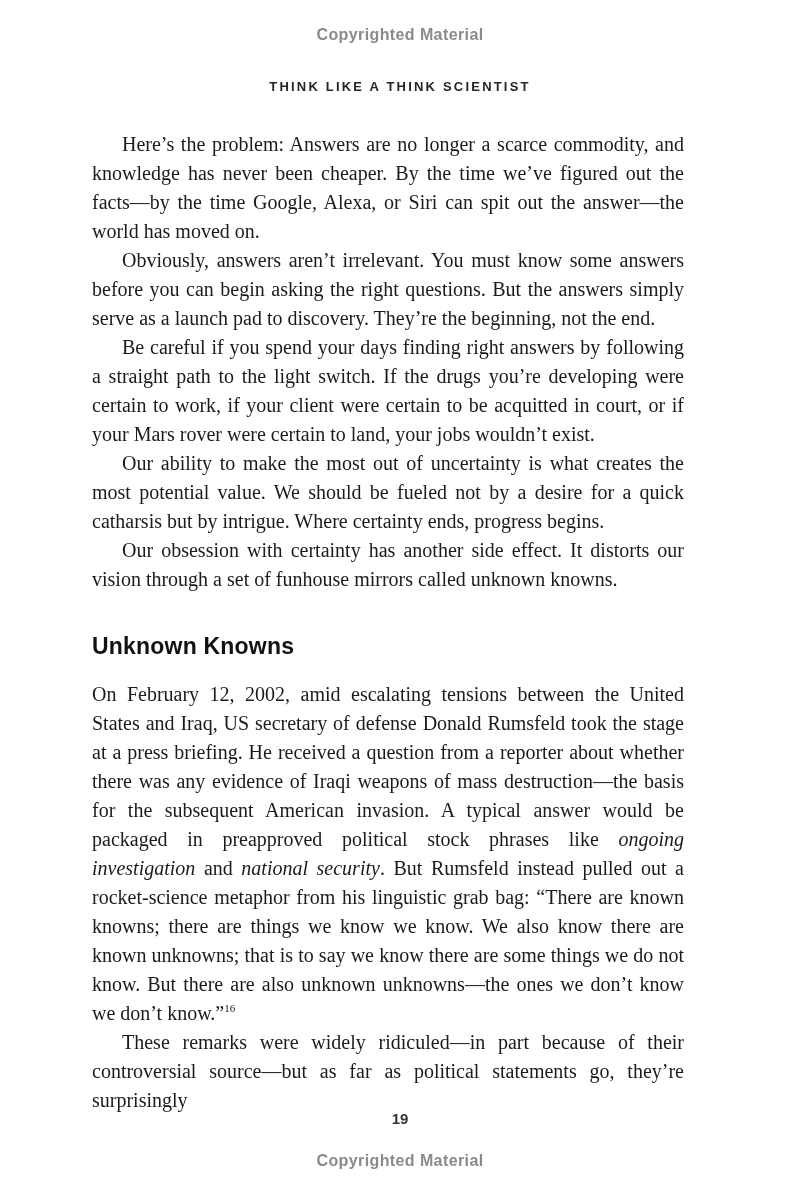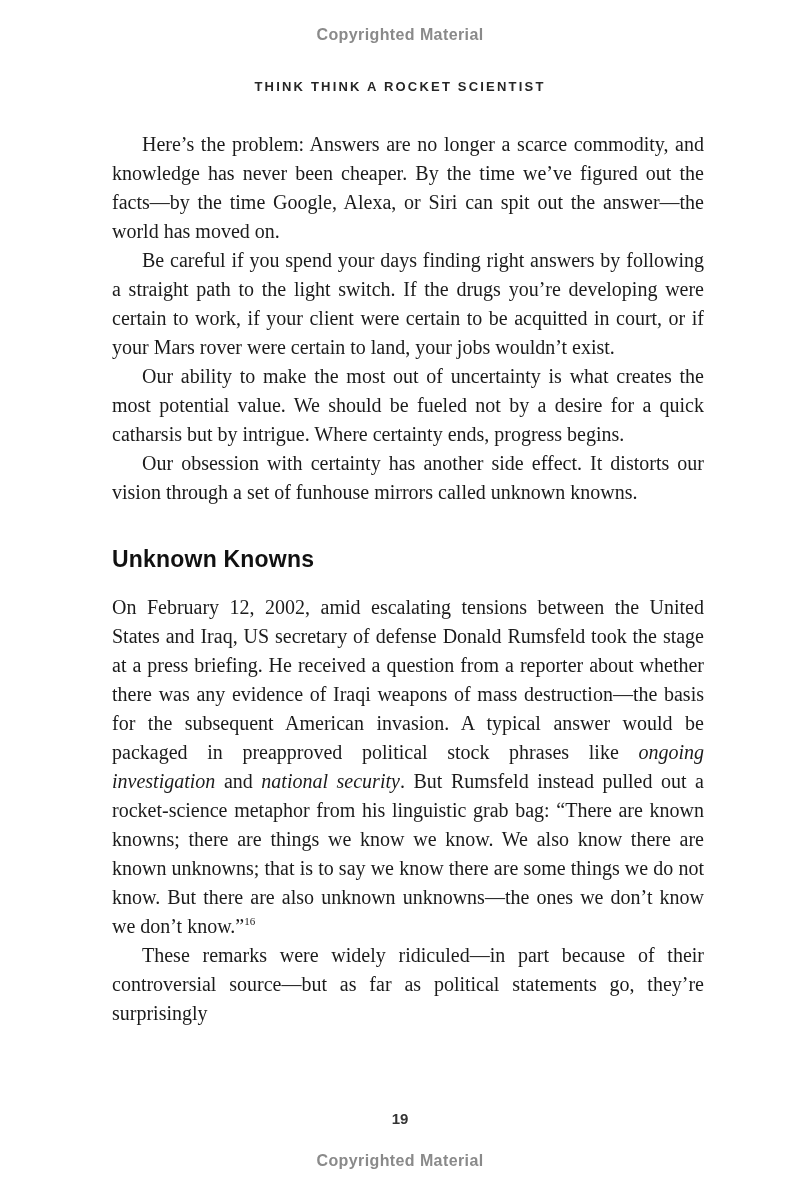--- a/index.html
+++ b/index.html
@@ -34,21 +34,21 @@
     text-align: center;
     font-family: "Liberation Sans", sans-serif;
     font-size: 13px;
     font-weight: 600;
     letter-spacing: 2.2px;
     color: #262626;
   }
   .body-content {
     position: absolute;
     top: 130px;
-    left: 112px;
+    left: 92px;
     width: 592px;
   }
   .body-para {
     margin: 0;
     font-size: 20px;
     line-height: 29px;
     text-align: justify;
     color: #1b1b1b;
   }
   .body-para.indent { text-indent: 30px; }
@@ -77,24 +77,25 @@
     font-weight: 600;
     color: #333333;
   }
 </style>
 </head>
 <body>
 
 <div class="page">
   <div class="copyright copyright-top">Copyrighted Material</div>
 
-  <div class="running-head">THINK THINK A ROCKET SCIENTIST</div>
+  <div class="running-head">THINK LIKE A THINK SCIENTIST</div>
 
   <div class="body-content">
       <p class="body-para indent"><span>Here’s the problem: Answers are no longer a scarce commodity, and knowledge has never been cheaper. By the time we’ve figured out the facts—by the time Google, Alexa, or Siri can spit out the answer—the world has moved on.</span></p>
+      <p class="body-para indent"><span>Obviously, answers aren’t irrelevant. You must know some answers before you can begin asking the right questions. But the answers simply serve as a launch pad to discovery. They’re the beginning, not the end.</span></p>
       <p class="body-para indent"><span>Be careful if you spend your days finding right answers by following a straight path to the light switch. If the drugs you’re developing were certain to work, if your client were certain to be acquitted in court, or if your Mars rover were certain to land, your jobs wouldn’t exist.</span></p>
       <p class="body-para indent"><span>Our ability to make the most out of uncertainty is what creates the most potential value. We should be fueled not by a desire for a quick catharsis but by intrigue. Where certainty ends, progress begins.</span></p>
       <p class="body-para indent"><span>Our obsession with certainty has another side effect. It distorts our vision through a set of funhouse mirrors called unknown knowns.</span></p>
       <h2 class="section-heading">Unknown Knowns</h2>
       <p class="body-para"><span>On February 12, 2002, amid escalating tensions between the United States and Iraq, US secretary of defense Donald Rumsfeld took the stage at a press briefing. He received a question from a reporter about whether there was any evidence of Iraqi weapons of mass destruction—the basis for the subsequent American invasion. A typical answer would be packaged in preapproved political stock phrases like </span><em>ongoing investigation</em><span> and </span><em>national security</em><span>. But Rumsfeld instead pulled out a rocket-science metaphor from his linguistic grab bag: “There are known knowns; there are things we know we know. We also know there are known unknowns; that is to say we know there are some things we do not know. But there are also unknown unknowns—the ones we don’t know we don’t know.”</span><sup>16</sup></p>
       <p class="body-para indent"><span>These remarks were widely ridiculed—in part because of their controversial source—but as far as political statements go, they’re surprisingly</span></p>
     </div>
 
   <div class="page-number">19</div>
 

